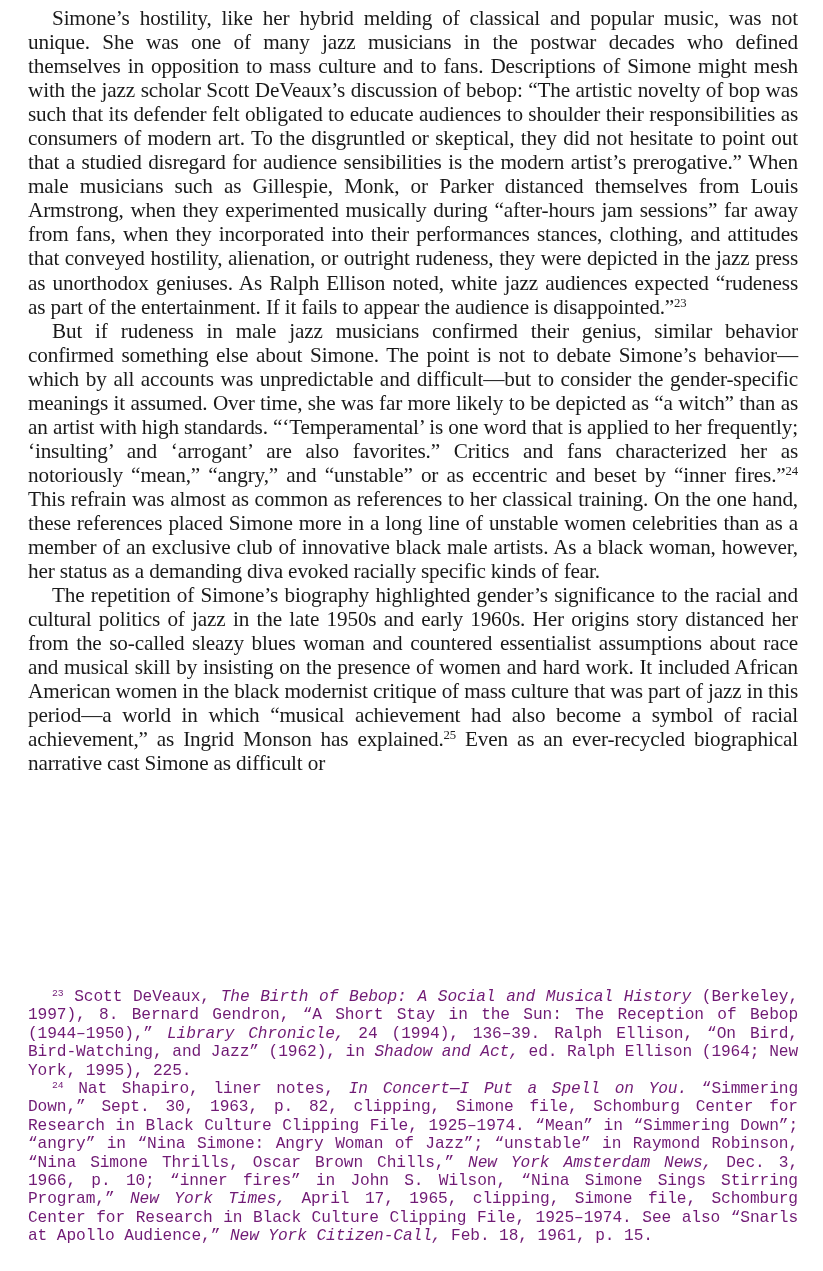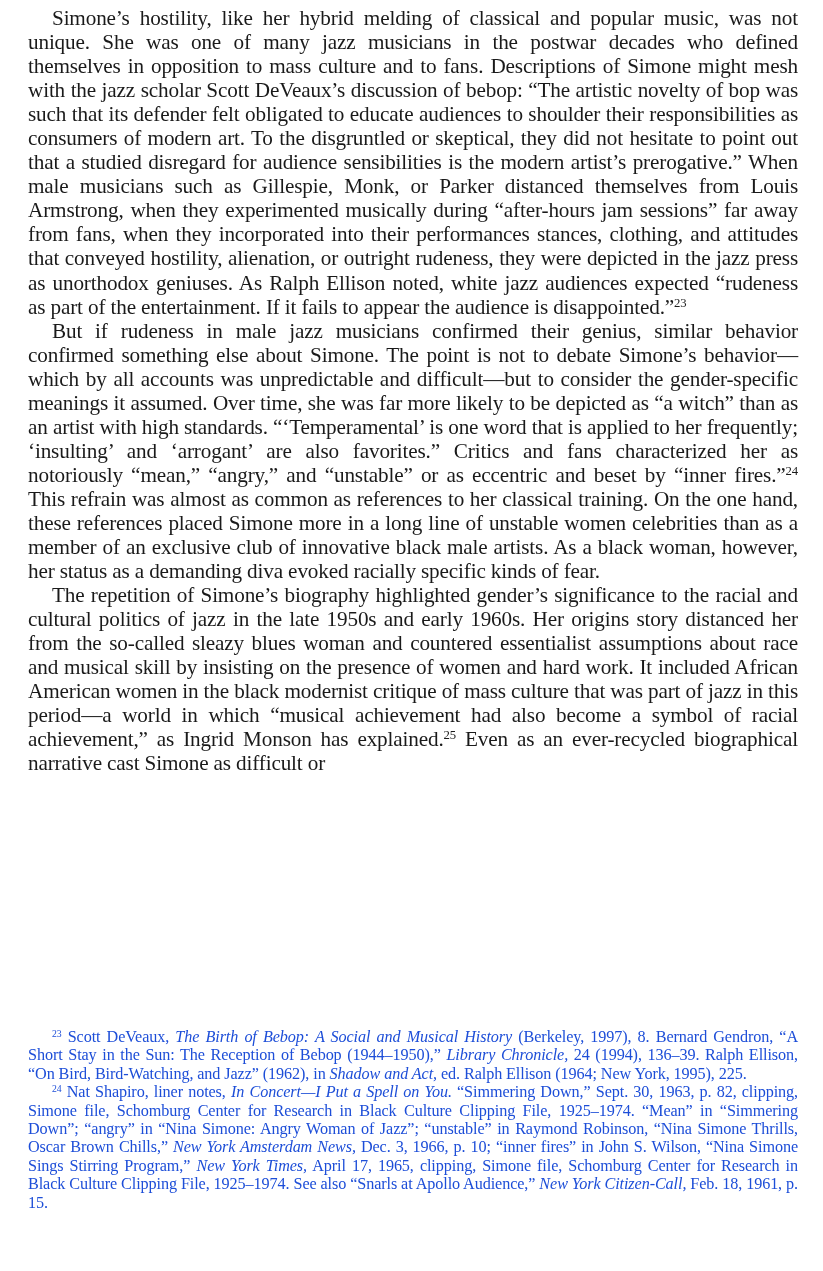--- a/index.html
+++ b/index.html
@@ -9,23 +9,23 @@
     font-family: "Liberation Serif", "DejaVu Serif", serif;
     color: #1a1a1a;
   }
   .body-text {
     font-size: 21.2px; line-height: 24.05px;
     text-align: justify; letter-spacing: -0.15px;
   }
   .body-text p { margin: 0; text-indent: 24px; }
   .notes {
     position: absolute; left: 28px; top: 988px; width: 770px;
-    font-family: Liberation Serif, serif;
-    color: #1d4ed8; font-size: 16.2px; line-height: 18.4px;
-    text-align: justify; letter-spacing: -0.1px; margin-top: 40px;
+    font-family: Liberation Mono, monospace;
+    color: #701a75; font-size: 16.2px; line-height: 18.4px;
+    text-align: justify; letter-spacing: -0.1px;
   }
   .notes p { margin: 0; text-indent: 24px; }
   sup { font-size: 0.6em; line-height: 0; vertical-align: 0.55em; }
   i { font-style: italic; }
 </style>
 </head>
 <body>
 
 <div class="page">
   <div class="body-text">

